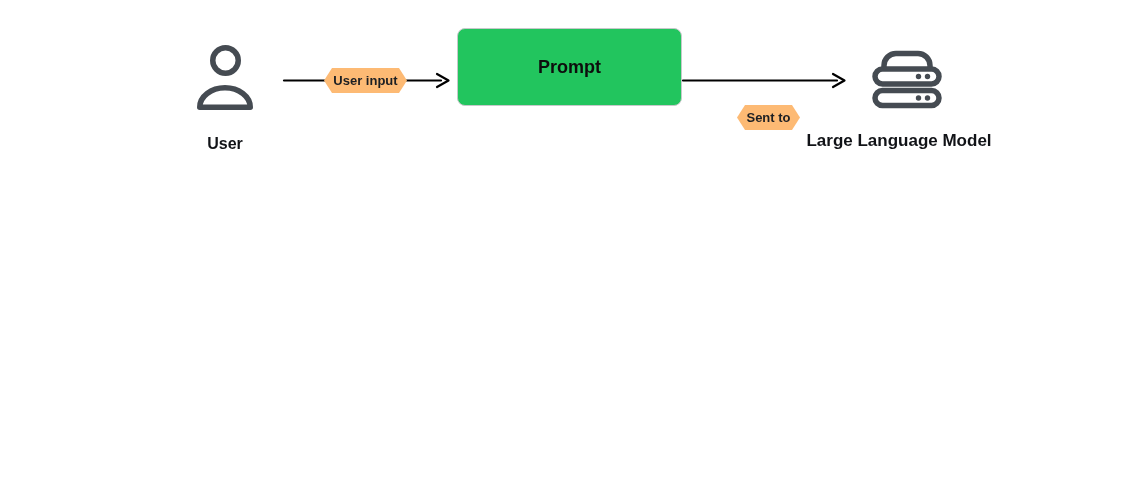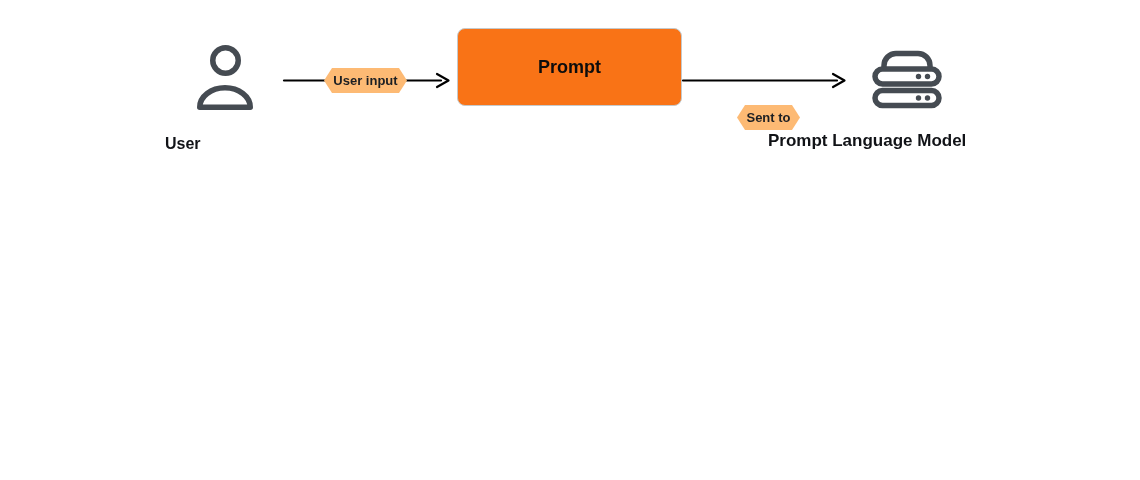--- a/index.html
+++ b/index.html
@@ -15,39 +15,39 @@
     background: #ffffff;
     overflow: hidden;
   }
   .abs { position: absolute; }
 
   
   .node-label {
     position: absolute;
     font-weight: 700;
     color: #111317;
-    text-align: left;
+    text-align: center;
     white-space: nowrap;
   }
   .user-label {
     left: 165px; top: 134px; width: 120px;
     font-size: 16px; line-height: 19px;
   }
   .llm-label {
     left: 768px; top: 130px; width: 262px;
     font-size: 17px; line-height: 21px;
   }
 
   
   .prompt-box {
     position: absolute;
     left: 457px; top: 28px;
     width: 225px; height: 78px;
     box-sizing: border-box;
-    background: #f97316;
+    background: #22c55e;
     border: 1px solid #c6c9ca;
     border-radius: 8px;
     display: flex;
     align-items: center;
     justify-content: center;
   }
   .prompt-box .prompt-text {
     font-size: 18px;
     font-weight: 700;
     color: #0d0d0d;
@@ -116,15 +116,15 @@
       <rect x="3" y="40.5" width="64" height="15" rx="7.5"></rect>
     </g>
     <g fill="#454b52" stroke="none">
       <circle cx="46.5" cy="26.5" r="2.7"></circle>
       <circle cx="55.5" cy="26.5" r="2.7"></circle>
       <circle cx="46.5" cy="48" r="2.7"></circle>
       <circle cx="55.5" cy="48" r="2.7"></circle>
     </g>
   </svg>
 
-  <div class="node-label llm-label">Prompt Language Model</div>
+  <div class="node-label llm-label">Large Language Model</div>
 
 </div>
 
 </body></html>

